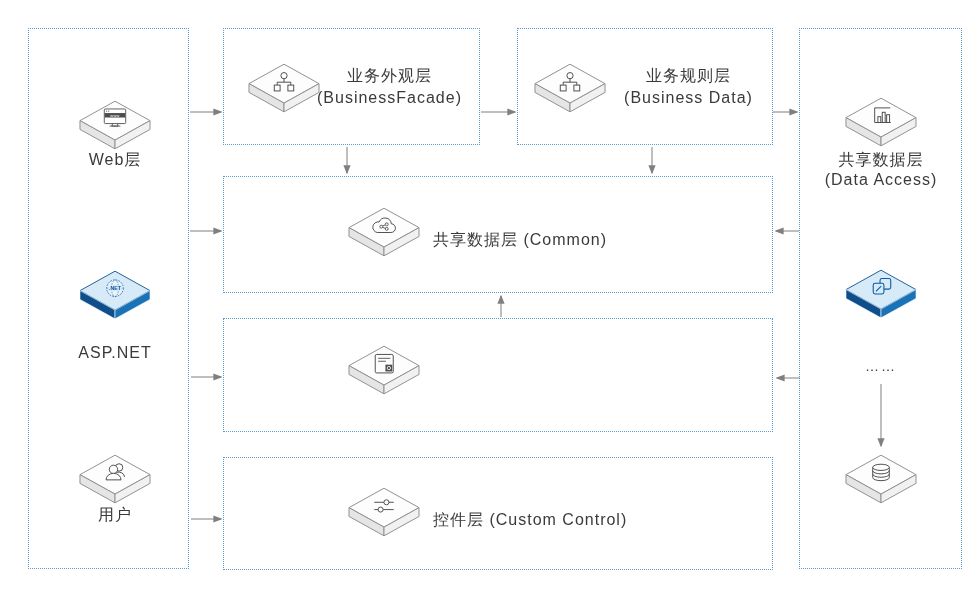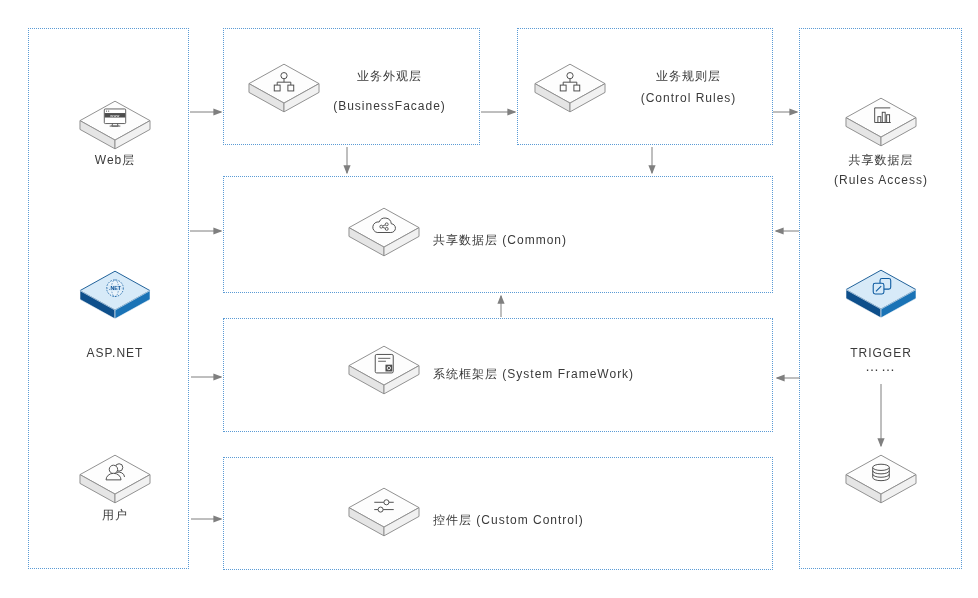--- a/index.html
+++ b/index.html
@@ -2,21 +2,21 @@
 <html><head>
 <meta charset="utf-8">
 <style>
   * { box-sizing: border-box; }
   html,body { margin:0; padding:0; background:#fff; }
   body { font-family:"Liberation Sans","DejaVu Sans",sans-serif; }
   .canvas { position:relative; width:978px; height:598px; background:#ffffff; overflow:hidden; }
   .dbox { position:absolute; border:1px dotted #5b9bd5; background:transparent; }
   .arrows { position:absolute; left:0; top:0; }
   .icon { position:absolute; }
-  .lbl { position:absolute; color:#3a3a3a; font-size:12px; letter-spacing:1px;
+  .lbl { position:absolute; color:#3a3a3a; font-size:16px; letter-spacing:1px;
          text-align:center; white-space:nowrap; line-height:20px; }
   .lbl.two { line-height:22px; }
   .lbl.leftalign { text-align:left; }
   .lbl.dots { font-size:14px; letter-spacing:2px; line-height:14px; }
 </style>
 </head>
 <body>
 
 <div class="canvas">
 
@@ -102,37 +102,37 @@
       <polygon points="37,41 73,21 73,30 37,50" fill="#f1f1f1" stroke="#8f8f8f"></polygon>
     </g>
     <g stroke="#4d4d4d" stroke-width="1" fill="none">
       <path d="M37,16 V19.5 M30,19.5 H44 M30,19.5 V22.5 M44,19.5 V22.5"></path>
       <circle cx="37" cy="12.8" r="3.2" fill="#fdfdfd"></circle>
       <rect x="27" y="22.5" width="6" height="6" fill="#fdfdfd"></rect>
       <rect x="41" y="22.5" width="6" height="6" fill="#fdfdfd"></rect>
     </g>
   </svg>
   <div class="lbl two" style="left:277px; top:65px; width:225px;">业务外观层</div>
-  <div class="lbl two" style="left:277px; top:87px; width:225px;margin-top:8px;">(BusinessFacade)</div>
+  <div class="lbl two" style="left:277px; top:87px; width:225px;">(BusinessFacade)</div>
 
   <svg class="icon" style="left:534px; top:63px;" width="72" height="51" viewBox="0 0 74 52">
     <g stroke-linejoin="round">
       <polygon points="37,1 73,21 37,41 1,21" fill="#fdfdfd" stroke="#8f8f8f"></polygon>
       <polygon points="1,21 1,30 37,50 37,41" fill="#e5e5e5" stroke="#8f8f8f"></polygon>
       <polygon points="37,41 73,21 73,30 37,50" fill="#f1f1f1" stroke="#8f8f8f"></polygon>
     </g>
     <g stroke="#4d4d4d" stroke-width="1" fill="none">
       <path d="M37,16 V19.5 M30,19.5 H44 M30,19.5 V22.5 M44,19.5 V22.5"></path>
       <circle cx="37" cy="12.8" r="3.2" fill="#fdfdfd"></circle>
       <rect x="27" y="22.5" width="6" height="6" fill="#fdfdfd"></rect>
       <rect x="41" y="22.5" width="6" height="6" fill="#fdfdfd"></rect>
     </g>
   </svg>
   <div class="lbl two" style="left:576px; top:65px; width:225px;">业务规则层</div>
-  <div class="lbl two" style="left:576px; top:87px; width:225px;">(Control Rules)</div>
+  <div class="lbl two" style="left:576px; top:87px; width:225px;">(Business Data)</div>
 
   <svg class="icon" style="left:348px; top:207px;" width="72" height="51" viewBox="0 0 74 52">
     <g stroke-linejoin="round">
       <polygon points="37,1 73,21 37,41 1,21" fill="#fdfdfd" stroke="#8f8f8f"></polygon>
       <polygon points="1,21 1,30 37,50 37,41" fill="#e5e5e5" stroke="#8f8f8f"></polygon>
       <polygon points="37,41 73,21 73,30 37,50" fill="#f1f1f1" stroke="#8f8f8f"></polygon>
     </g>
     <path d="M30,26 H44 A4.5,4.5 0 0 0 44.5,17 A6.5,6.5 0 0 0 32,15.2 A5,5 0 0 0 30,26 Z" fill="#fdfdfd" stroke="#4d4d4d" stroke-width="1"></path>
     <g stroke="#4d4d4d" stroke-width="0.9" fill="#fdfdfd">
       <line x1="35.4" y1="19.4" x2="38.6" y2="18"></line>
@@ -149,21 +149,20 @@
       <polygon points="37,1 73,21 37,41 1,21" fill="#fdfdfd" stroke="#8f8f8f"></polygon>
       <polygon points="1,21 1,30 37,50 37,41" fill="#e5e5e5" stroke="#8f8f8f"></polygon>
       <polygon points="37,41 73,21 73,30 37,50" fill="#f1f1f1" stroke="#8f8f8f"></polygon>
     </g>
     <rect x="28" y="9.5" width="18.5" height="19" rx="1.5" fill="#fdfdfd" stroke="#4d4d4d" stroke-width="1"></rect>
     <line x1="31" y1="13.5" x2="43.5" y2="13.5" stroke="#4d4d4d" stroke-width="0.9"></line>
     <line x1="31" y1="16.5" x2="39" y2="16.5" stroke="#4d4d4d" stroke-width="0.9"></line>
     <rect x="38.5" y="20" width="7" height="7" fill="#4d4d4d"></rect>
     <circle cx="42" cy="23.5" r="1.7" fill="none" stroke="#fdfdfd" stroke-width="0.9"></circle>
   </svg>
-  <div class="lbl leftalign" style="left:433px; top:364px;">系统框架层 (System FrameWork)</div>
 
   <svg class="icon" style="left:348px; top:487px;" width="72" height="51" viewBox="0 0 74 52">
     <g stroke-linejoin="round">
       <polygon points="37,1 73,21 37,41 1,21" fill="#fdfdfd" stroke="#8f8f8f"></polygon>
       <polygon points="1,21 1,30 37,50 37,41" fill="#e5e5e5" stroke="#8f8f8f"></polygon>
       <polygon points="37,41 73,21 73,30 37,50" fill="#f1f1f1" stroke="#8f8f8f"></polygon>
     </g>
     <g stroke="#4d4d4d" stroke-width="1" fill="#fdfdfd">
       <line x1="27" y1="15.5" x2="47" y2="15.5"></line>
       <circle cx="39.5" cy="15.5" r="2.6"></circle>
@@ -181,33 +180,32 @@
     </g>
     <g stroke="#4d4d4d" stroke-width="1" fill="none">
       <line x1="30.5" y1="11" x2="46.5" y2="11"></line>
       <path d="M30.5,11 V26 H47"></path>
       <rect x="33.8" y="20" width="3" height="6" fill="#fdfdfd"></rect>
       <rect x="38.3" y="15.5" width="3" height="10.5" fill="#fdfdfd"></rect>
       <rect x="42.8" y="18" width="3" height="8" fill="#fdfdfd"></rect>
     </g>
   </svg>
   <div class="lbl" style="left:811px; top:150px; width:140px;">共享数据层</div>
-  <div class="lbl" style="left:811px; top:170px; width:140px;">(Rules Access)</div>
+  <div class="lbl" style="left:811px; top:170px; width:140px;">(Data Access)</div>
 
   <svg class="icon" style="left:845px; top:269px;" width="72" height="51" viewBox="0 0 74 52">
     <g stroke-linejoin="round">
       <polygon points="37,1 73,21 37,41 1,21" fill="#d7eaf8" stroke="#1b5e97"></polygon>
       <polygon points="1,21 1,30 37,50 37,41" fill="#0e4f8b" stroke="#ffffff" stroke-width="0.6"></polygon>
       <polygon points="37,41 73,21 73,30 37,50" fill="#1a73b6" stroke="#ffffff" stroke-width="0.6"></polygon>
     </g>
     <rect x="36" y="9.5" width="11" height="11" rx="2" fill="#d7eaf8" stroke="#0b5aa0" stroke-width="1.1"></rect>
     <rect x="29" y="14.5" width="11" height="11" rx="2" fill="#d7eaf8" stroke="#0b5aa0" stroke-width="1.1"></rect>
     <line x1="31.8" y1="22.8" x2="37.2" y2="17.3" stroke="#0b5aa0" stroke-width="1.1"></line>
   </svg>
-  <div class="lbl" style="left:816px; top:343px; width:130px;">TRIGGER</div>
   <div class="lbl dots" style="left:816px; top:359px; width:130px;">……</div>
 
   <svg class="icon" style="left:845px; top:454px;" width="72" height="51" viewBox="0 0 74 52">
     <g stroke-linejoin="round">
       <polygon points="37,1 73,21 37,41 1,21" fill="#fdfdfd" stroke="#8f8f8f"></polygon>
       <polygon points="1,21 1,30 37,50 37,41" fill="#e5e5e5" stroke="#8f8f8f"></polygon>
       <polygon points="37,41 73,21 73,30 37,50" fill="#f1f1f1" stroke="#8f8f8f"></polygon>
     </g>
     <path d="M28.5,13.5 v10.5 a8.5,3.2 0 0 0 17,0 v-10.5" fill="#fdfdfd" stroke="#4d4d4d" stroke-width="1"></path>
     <ellipse cx="37" cy="13.5" rx="8.5" ry="3.2" fill="#fdfdfd" stroke="#4d4d4d" stroke-width="1"></ellipse>

